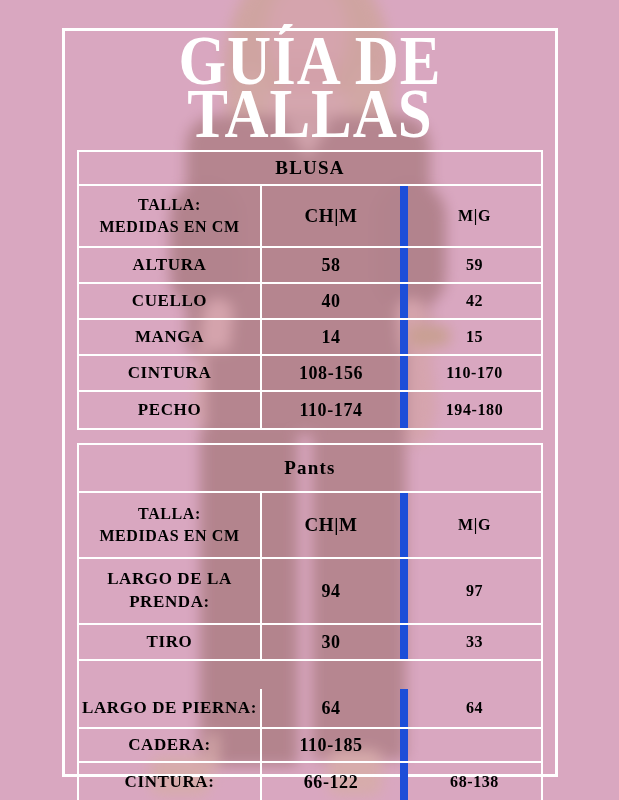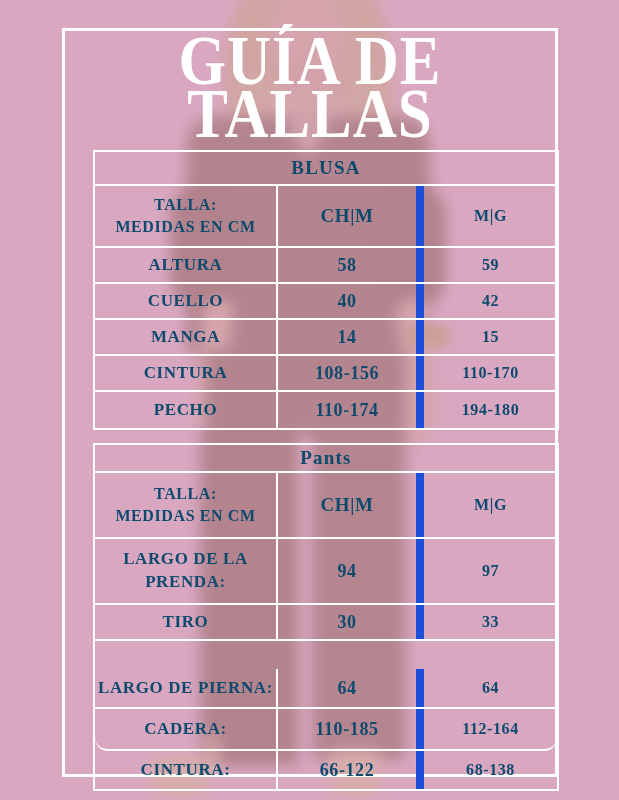--- a/index.html
+++ b/index.html
@@ -48,23 +48,23 @@
   .title {
     position:absolute; left:62px; top:34px; width:496px; margin:0;
     color:#fff; text-align:center; font-weight:bold;
     font-size:61px; line-height:46px; letter-spacing:1px;
     white-space:pre-line;
     transform:scaleY(1.16); transform-origin:top center;
   }
 
   
   .size-table {
-    position:absolute; left:93px; width:466px;
+    position:absolute; left:77px; width:466px;
     border:2px solid #ffffff; box-sizing:border-box;
-    color:#0c4a6e;
+    color:#000000;
   }
   .t-blusa { top:150px; }
   .t-pants { top:443px; }
   .trow { display:flex; border-bottom:2px solid #ffffff; box-sizing:border-box; }
   .trow:last-child { border-bottom:none; }
   .tcell {
     display:flex; align-items:center; justify-content:center;
     box-sizing:border-box; text-align:center;
     font-weight:bold; letter-spacing:0.6px;
   }
@@ -77,26 +77,26 @@
     border-bottom:2px solid #ffffff; box-sizing:border-box;
   }
   .hdr .c2 { font-size:19px; }
   .hdr .c1 { font-size:16px; }
 
   
   .t-blusa .table-title { height:34px; }
   .t-blusa .hdr  { height:62px; }
   .t-blusa .data { height:36px; }
   
-  .t-pants .table-title { height:28px; }
+  .t-pants .table-title { height:48px; }
   .t-pants .hdr  { height:66px; }
   .t-pants .r0   { height:66px; }
   .t-pants .r1   { height:36px; }
   .t-pants .r2   { height:40px;margin-top:28px; }
-  .t-pants .r3   { height:42px;border-radius:13px; }
+  .t-pants .r3   { height:34px; }
   .t-pants .r4   { height:38px;border-radius:17px; }
 </style>
 </head>
 <body>
 
 <div class="stage">
 
   <div class="photo">
     <div class="hair"></div>
     <div class="hair-l"></div>
@@ -182,21 +182,20 @@
       <div class="tcell c3">33</div>
     </div>
     <div class="trow r2">
       <div class="tcell c1">LARGO DE PIERNA:</div>
       <div class="tcell c2">64</div>
       <div class="tcell c3">64</div>
     </div>
     <div class="trow r3">
       <div class="tcell c1">CADERA:</div>
       <div class="tcell c2">110-185</div>
-      <div class="tcell c3">112-164</div>
     </div>
     <div class="trow r4">
       <div class="tcell c1">CINTURA:</div>
       <div class="tcell c2">66-122</div>
       <div class="tcell c3">68-138</div>
     </div>
   </div>
 
 </div>
 

